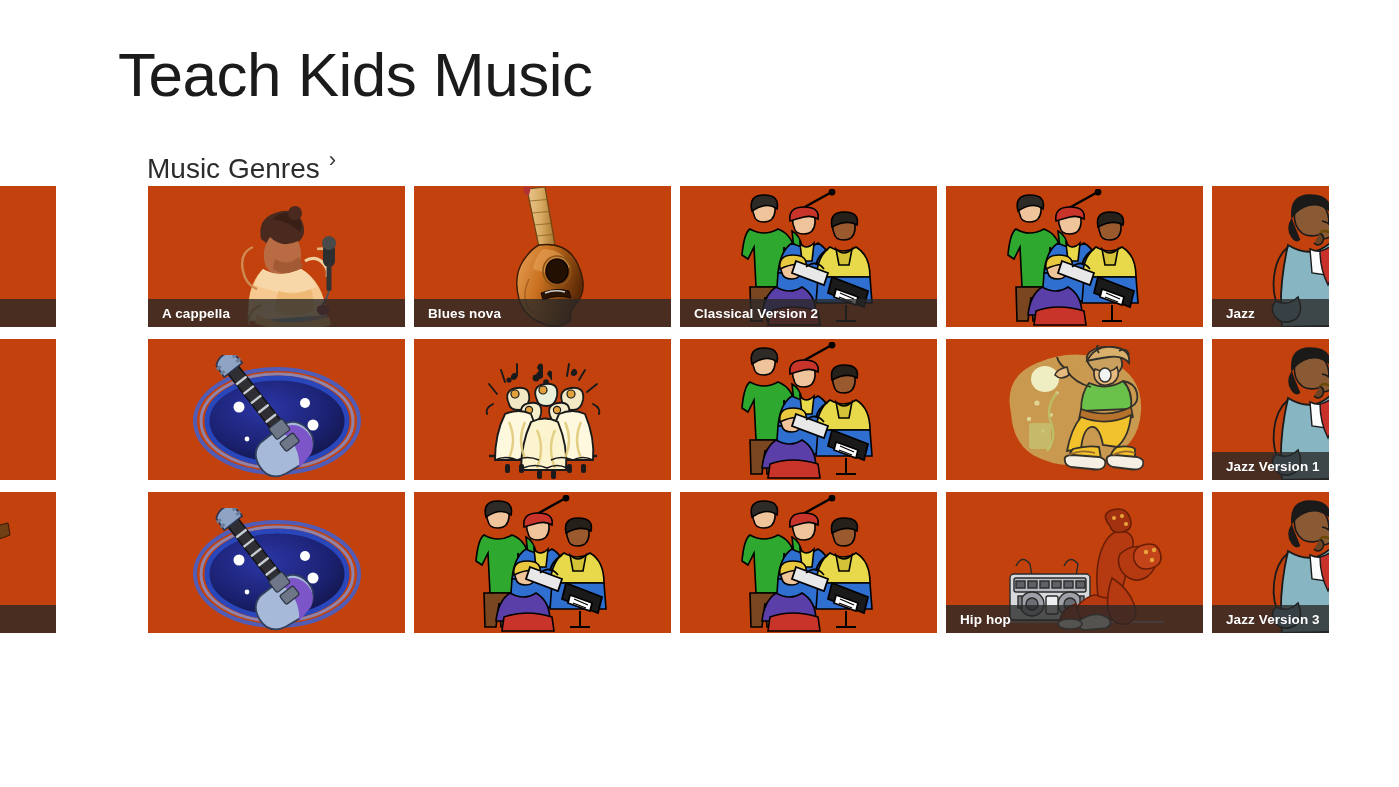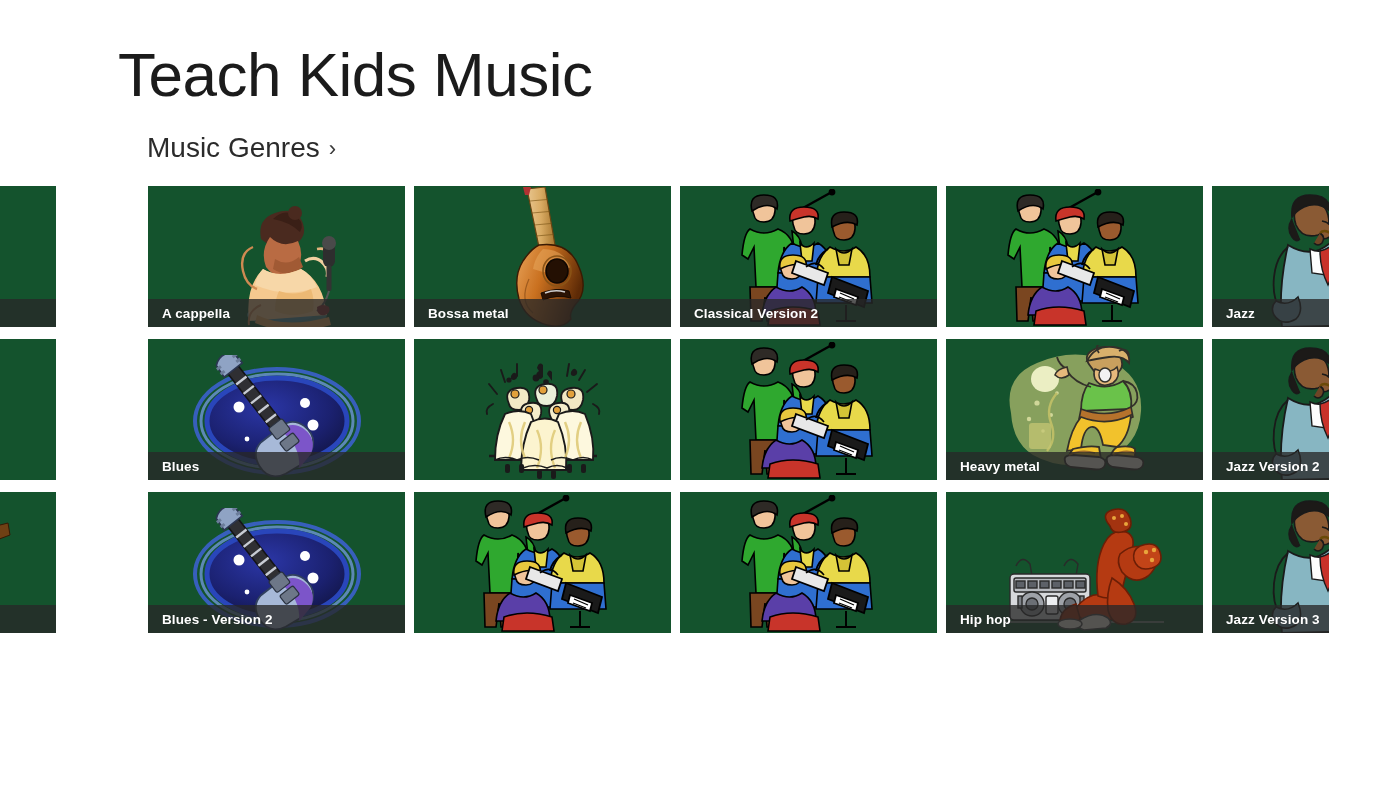--- a/index.html
+++ b/index.html
@@ -15,21 +15,21 @@
   #page-title{
     position:absolute;left:118px;top:44px;
     font-size:62px;font-weight:300;letter-spacing:-0.5px;
     color:#1b1b1b;line-height:1;white-space:nowrap;
   }
   #group-header{
     position:absolute;left:147px;top:134px;
     display:flex;align-items:center;gap:9px;cursor:pointer;
   }
   #group-header .gh-text{
-    font-size:28px;font-weight:300;color:#2b2b2b;line-height:1;white-space:nowrap;
+    font-size:28px;font-weight:300;color:#2b2b2b;line-height:1;white-space:nowrap;margin-top:21px;
   }
   #group-header .gh-chev{
     font-size:22px;font-weight:300;color:#3a3a3a;line-height:1;
     position:relative;top:1px;
   }
 
   
   #grid{
     position:absolute;left:148px;top:186px;
     display:grid;
@@ -42,21 +42,21 @@
   #grid-left{
     position:absolute;left:-201px;top:186px;
     display:grid;
     grid-auto-flow:column;
     grid-template-rows:repeat(3,141px);
     grid-auto-columns:257px;
     row-gap:12px;column-gap:9px;
   }
 
   .tile{
-    position:relative;width:257px;height:141px;background:#14532d;
+    position:relative;width:257px;height:141px;background:#c2410c;
     overflow:visible;cursor:pointer;
   }
   .tile-art{
     position:absolute;left:0;top:0;width:257px;height:141px;
     display:flex;align-items:flex-end;justify-content:center;
     pointer-events:none;
   }
   .tile-art svg{display:block;}
   .tile-label{
     position:absolute;left:0;bottom:0;width:257px;height:28px;
@@ -233,23 +233,20 @@
       <rect x="92" y="-16" width="5" height="3"></rect>
                 <rect x="92" y="-10" width="5" height="3"></rect>
               </g>
     <path d="M62 70 q-14 2 -16 18 q-2 18 16 22 l16 2 l18 -4 q14 -8 10 -24 q-4 -14 -18 -14 z" fill="#a7b9d8" stroke="#30405e" stroke-width="1.8"></path>
     <path d="M84 72 q16 0 20 14 q4 16 -10 24 l-18 4 q16 -18 8 -42 z" fill="#7c55c9"></path>
     <rect x="76" y="64" width="17" height="14" rx="2" fill="#6d7788" stroke="#2a3240" stroke-width="1.2"></rect>
     <rect x="76" y="82" width="17" height="11" rx="2" fill="#6d7788" stroke="#2a3240" stroke-width="1.2"></rect>
   </g>
 </svg>
         </div>
-        <div class="tile-label">
-          <span>Blues</span>
-        </div>
       </div>
       <div class="tile">
         <div class="tile-art">
 <svg width="175" height="125" viewBox="0 0 175 125">
   <defs>
     <radialGradient id="bl1" cx=".42" cy=".35" r=".75">
       <stop offset="0" stop-color="#2b36a6"></stop>
                 <stop offset=".62" stop-color="#1b2170"></stop>
       <stop offset="1" stop-color="#10133f"></stop>
     </radialGradient>
@@ -286,23 +283,20 @@
       <rect x="92" y="-16" width="5" height="3"></rect>
                 <rect x="92" y="-10" width="5" height="3"></rect>
               </g>
     <path d="M62 70 q-14 2 -16 18 q-2 18 16 22 l16 2 l18 -4 q14 -8 10 -24 q-4 -14 -18 -14 z" fill="#a7b9d8" stroke="#30405e" stroke-width="1.8"></path>
     <path d="M84 72 q16 0 20 14 q4 16 -10 24 l-18 4 q16 -18 8 -42 z" fill="#7c55c9"></path>
     <rect x="76" y="64" width="17" height="14" rx="2" fill="#6d7788" stroke="#2a3240" stroke-width="1.2"></rect>
     <rect x="76" y="82" width="17" height="11" rx="2" fill="#6d7788" stroke="#2a3240" stroke-width="1.2"></rect>
   </g>
 </svg>
         </div>
-        <div class="tile-label">
-          <span>Blues - Version 2</span>
-        </div>
       </div>
       <div class="tile">
         <div class="tile-art">
 <svg width="120" height="140" viewBox="0 0 120 140">
   <defs>
     <linearGradient id="ag1" x1="0" y1="0" x2="1" y2=".4">
       <stop offset="0" stop-color="#e8a35a"></stop>
                 <stop offset=".45" stop-color="#c9701f"></stop>
       <stop offset="1" stop-color="#5d2a06"></stop>
     </linearGradient>
@@ -323,21 +317,21 @@
   <path d="M60 62 q20 0 28 18 q-18 10 -38 2 q2 -12 10 -20 z" fill="#e8a85c" opacity=".55"></path>
   <ellipse cx="74" cy="84" rx="11" ry="12" fill="#241003" stroke="#0f0702" stroke-width="1.6"></ellipse>
   <ellipse cx="74" cy="84" rx="14" ry="15" fill="none" stroke="#8a5316" stroke-width="1.6"></ellipse>
   <path d="M58 106 q16 -6 28 -2 l2 7 q-14 -4 -28 2 z" fill="#2b1304" stroke="#150900" stroke-width=".9"></path>
   <path d="M62 106 q10 -4 20 -1" stroke="#cfcfcf" stroke-width="1.6" fill="none"></path>
   <path d="M46 92 q-10 22 4 34" stroke="#7d4210" stroke-width="1.2" fill="none" opacity=".6"></path>
   <path d="M40 0 L48 0 L46 8 L42 8 Z" fill="#b03232"></path>
 </svg>
         </div>
         <div class="tile-label">
-          <span>Bossa metal</span>
+          <span>Blues nova</span>
         </div>
       </div>
       <div class="tile">
         <div class="tile-art">
 <svg width="135" height="120" viewBox="0 0 135 120">
   <g stroke="#1a1a1a" stroke-width="1.9" fill="none" stroke-linecap="round">
     <path d="M22 34 L14 24"></path>
               <path d="M30 22 L26 10"></path>
               <path d="M42 16 L42 4"></path>
     <path d="M92 16 L94 4"></path>
@@ -718,23 +712,20 @@
   <path d="M86 72 q26 10 50 -2 q-2 22 -14 32 l-14 -2 q-4 -20 -12 -18 q-8 2 -10 22 l-14 2 q4 -22 14 -34 z" fill="#f2c22c" stroke="#33302a" stroke-width="1.8"></path>
   <path d="M78 104 q16 -4 26 -2 l2 12 l-32 2 q0 -8 4 -12 z" fill="#f2c22c" stroke="#33302a" stroke-width="1.8"></path>
   <path d="M122 102 q14 -2 18 2 l0 12 l-26 0 q2 -10 8 -14 z" fill="#f2c22c" stroke="#33302a" stroke-width="1.8"></path>
   <g stroke="#33302a" stroke-width="1.8">
     <path d="M70 116 q-2 -6 8 -6 l26 2 q8 2 6 8 q-2 6 -14 4 l-20 -2 q-6 -2 -6 -6 z" fill="#f4efe2"></path>
     <path d="M112 116 q-2 -6 8 -6 l22 2 q8 2 6 8 q-2 6 -14 4 l-16 -2 q-6 -2 -6 -6 z" fill="#f4efe2"></path>
     <path d="M74 110 q12 -6 26 -2" fill="none" stroke="#9a6b2c"></path>
     <path d="M118 110 q12 -6 22 -2" fill="none" stroke="#9a6b2c"></path>
   </g>
 </svg>
-        </div>
-        <div class="tile-label">
-          <span>Heavy metal</span>
         </div>
       </div>
       <div class="tile">
         <div class="tile-art">
 <svg width="190" height="125" viewBox="0 0 190 125">
   <path d="M26 114 L184 114" stroke="#9a9a9a" stroke-width="1.6"></path>
   <g stroke="#2a2a2a" stroke-width="1.4">
     <path d="M36 58 q6 -12 14 -2 l2 12" fill="none"></path>
     <path d="M84 58 q6 -12 14 -2 l-2 12" fill="none"></path>
     <rect x="30" y="66" width="80" height="46" rx="4" fill="#d7d9dc"></rect>
@@ -878,21 +869,21 @@
               <circle cx="158" cy="88" r="6"></circle>
   </g>
   <g fill="#e8582a">
     <circle cx="176" cy="58" r="3"></circle>
               <circle cx="150" cy="100" r="3"></circle>
   </g>
   <path d="M162 96 q8 -6 12 2 q-4 8 -12 2 z" fill="#f0c434"></path>
 </svg>
         </div>
         <div class="tile-label">
-          <span>Jazz Version 2</span>
+          <span>Jazz Version 1</span>
         </div>
       </div>
       <div class="tile">
         <div class="tile-art">
 <svg width="185" height="138" viewBox="0 0 185 138">
   <g stroke="#1a1a1a" stroke-width="1.6">
     <path d="M48 36 q-6 -18 10 -22 q18 -4 22 12 q4 16 -10 20 q-16 4 -22 -10 z" fill="#8a5a34"></path>
     <path d="M44 28 q-2 -22 18 -22 q20 0 20 16 q-12 -10 -26 -4 q-8 4 -12 10 z" fill="#1c1a18"></path>
     <path d="M44 30 q-6 10 0 18 q4 6 8 2" fill="#1c1a18"></path>
     <path d="M74 32 q10 2 10 10 q0 8 -10 8" fill="#8a5a34"></path>

